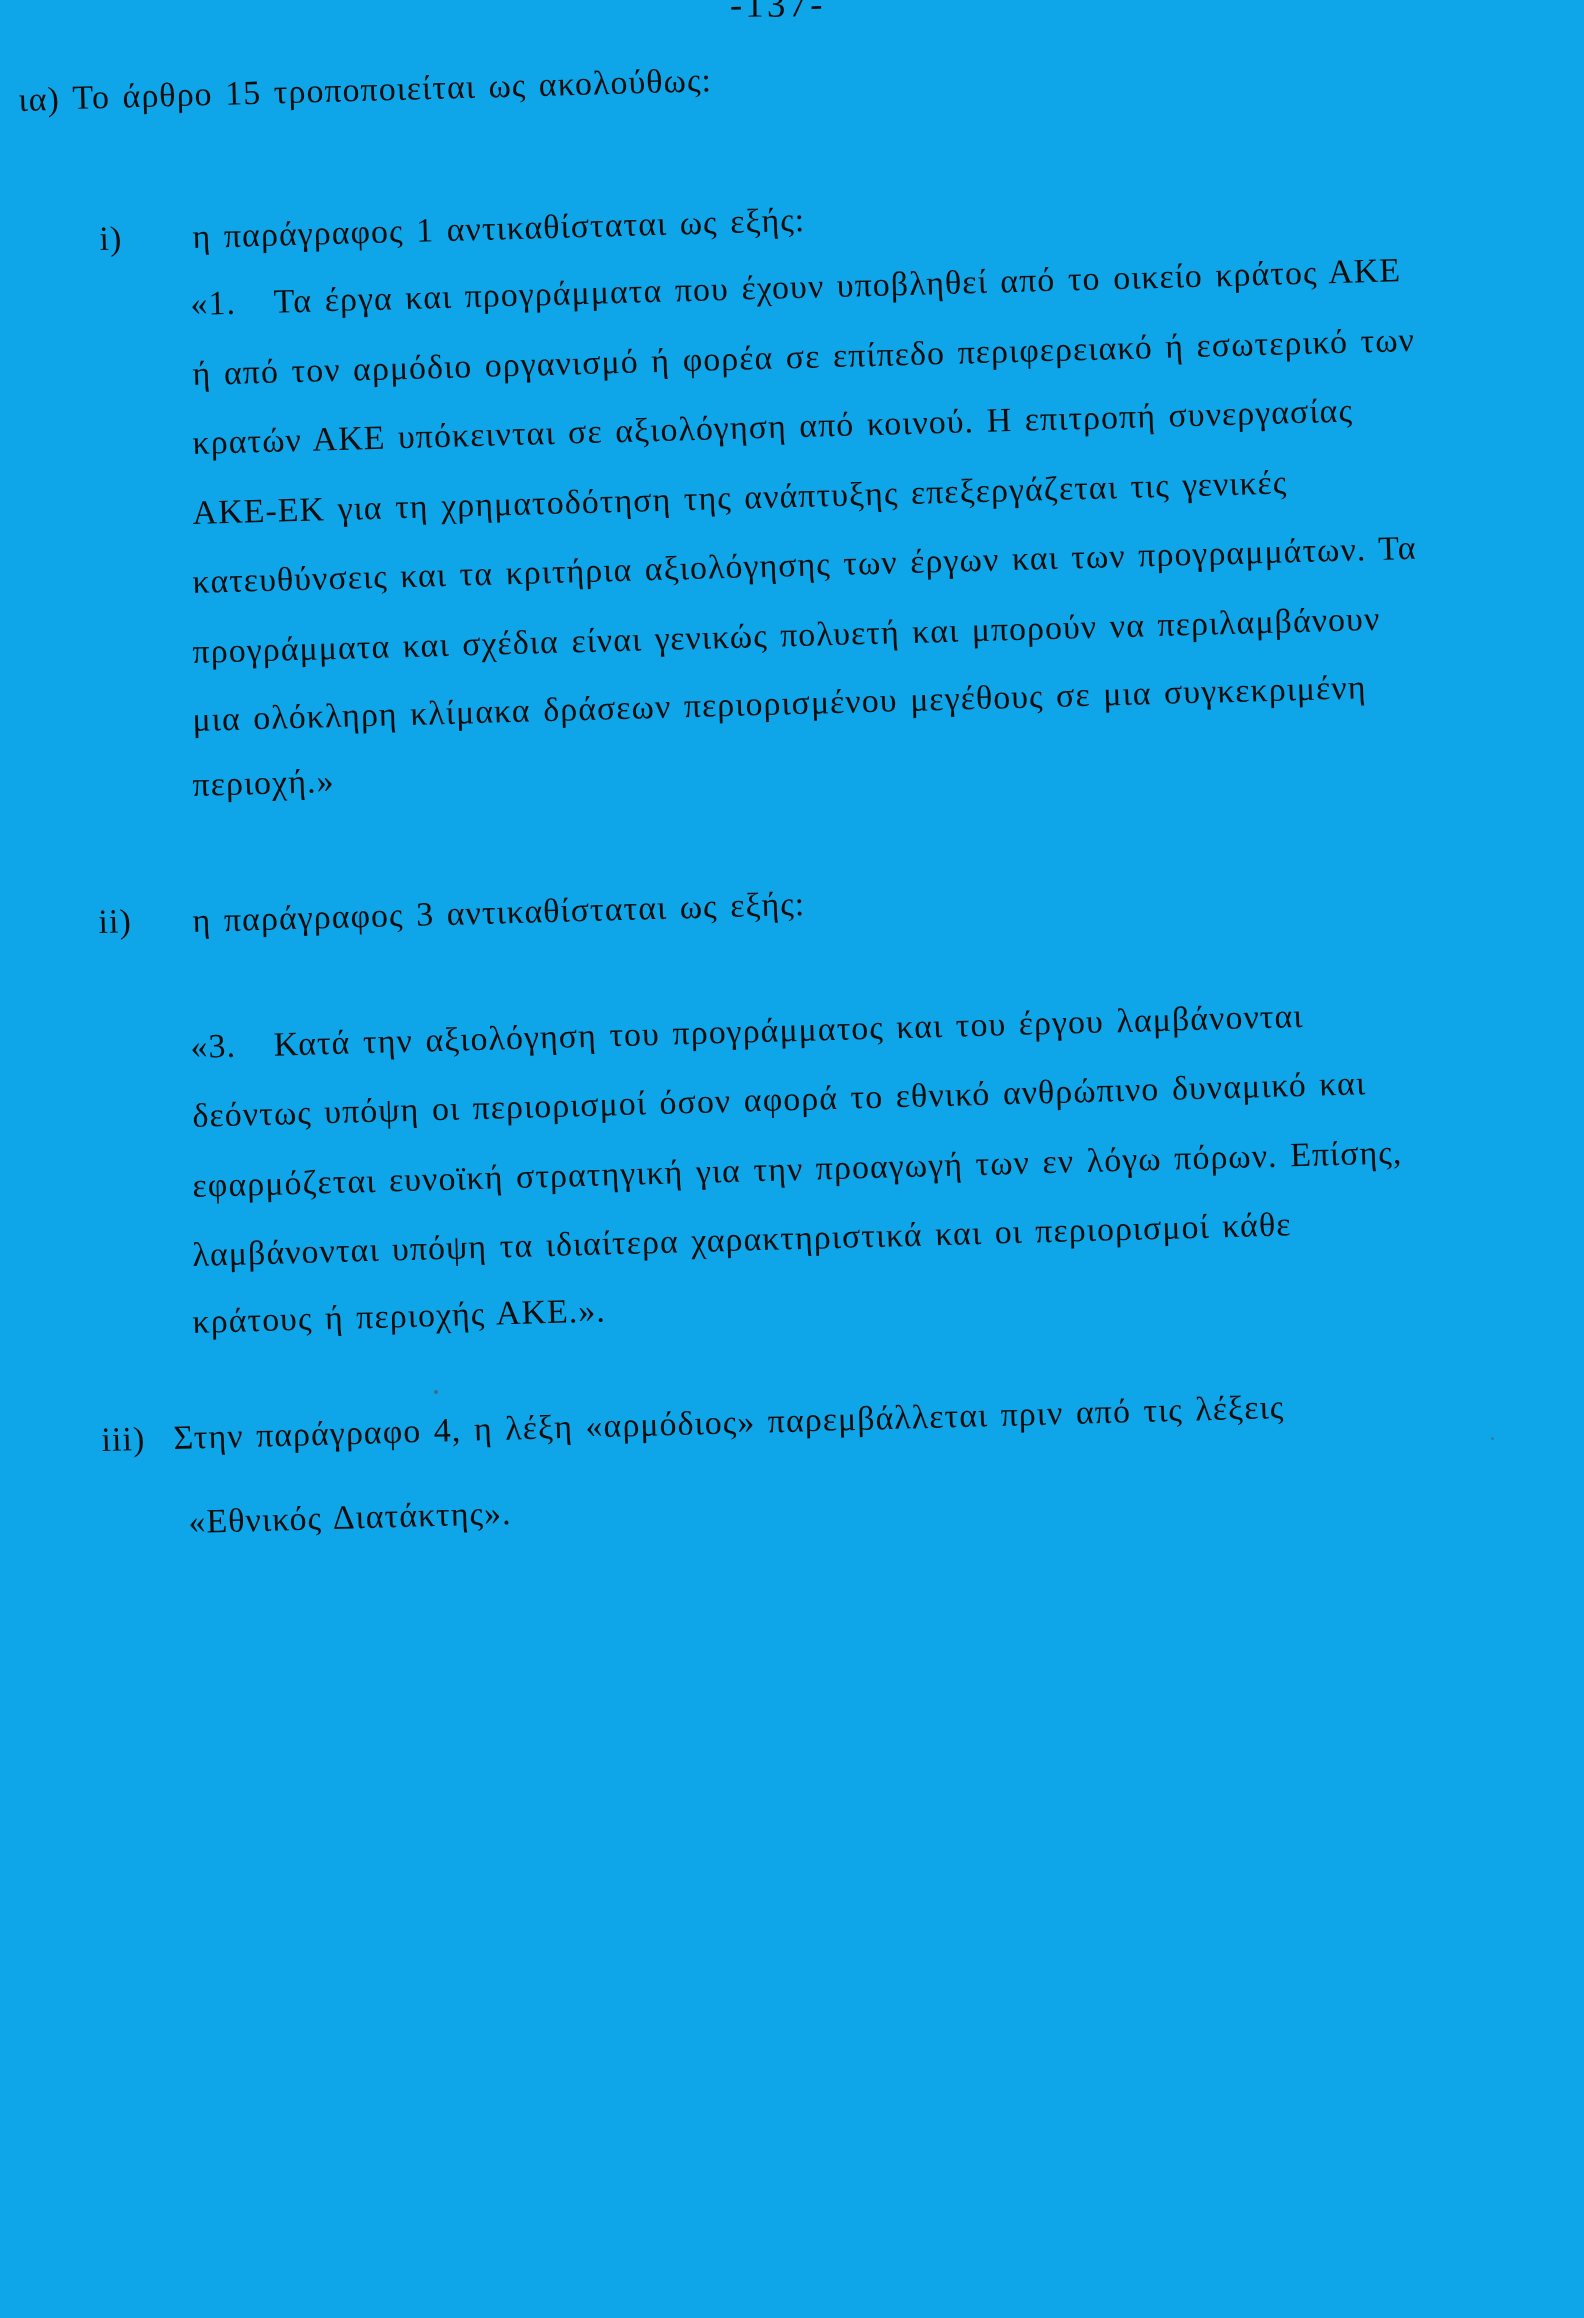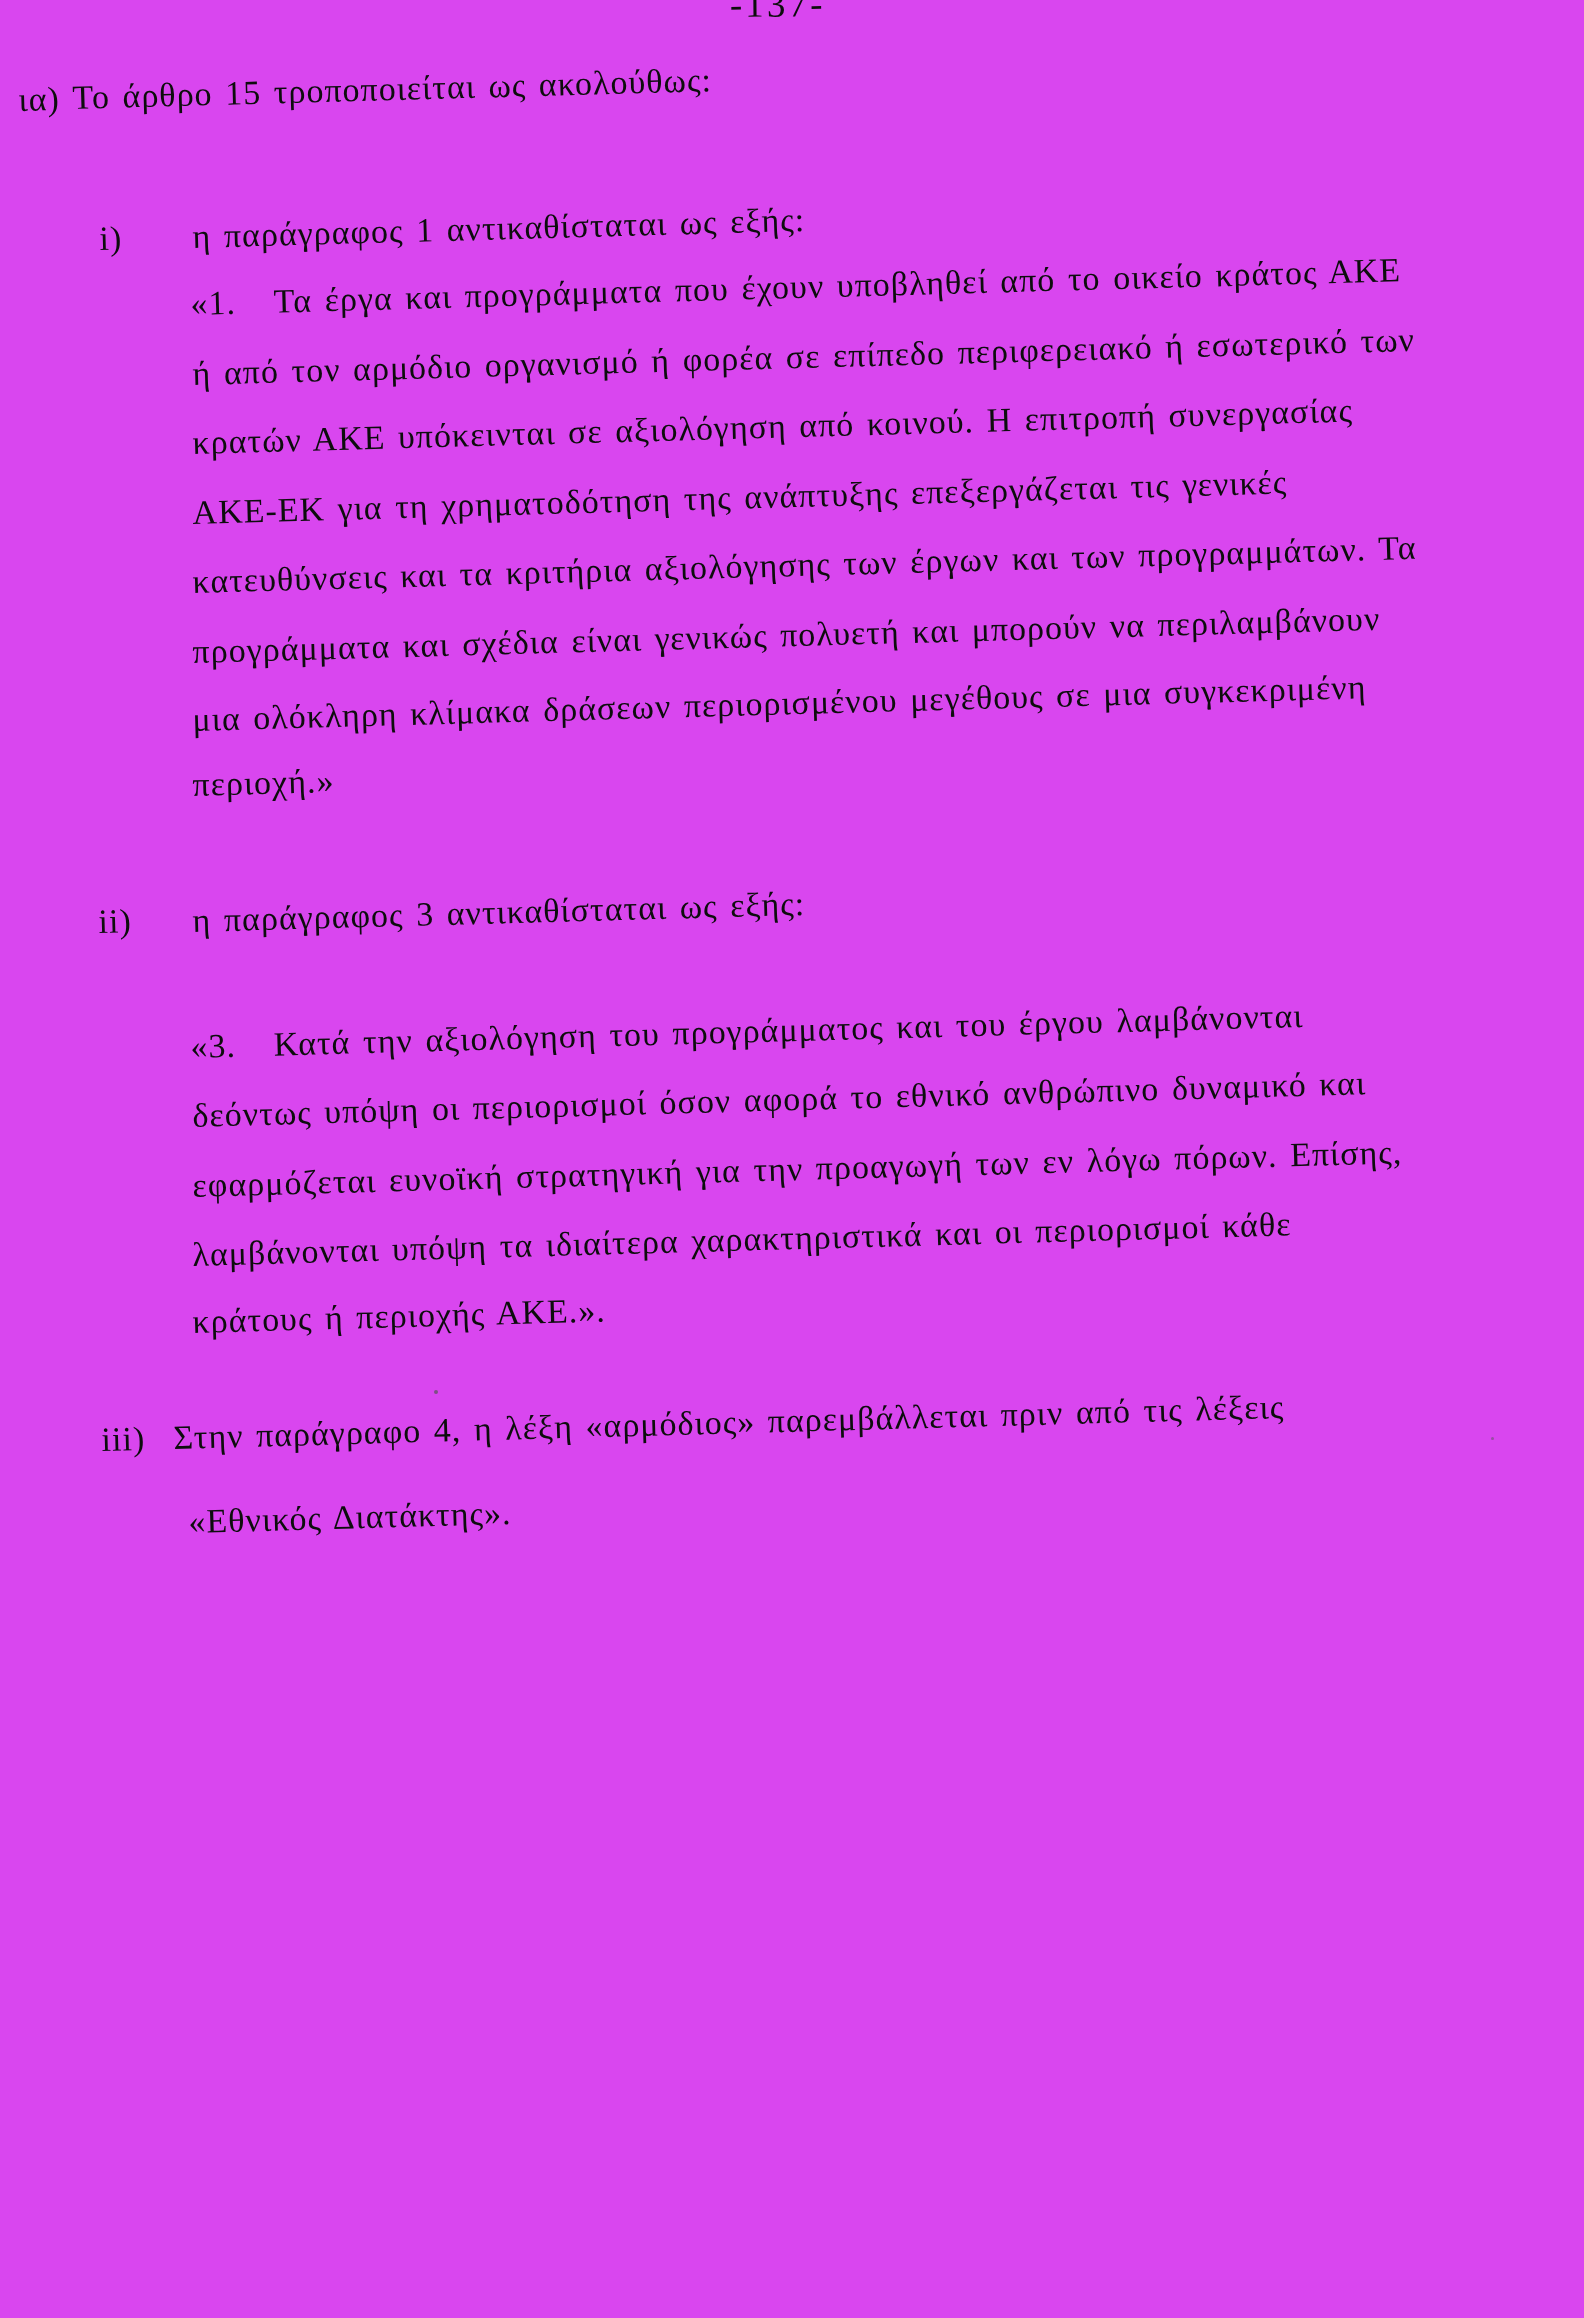--- a/index.html
+++ b/index.html
@@ -10,21 +10,21 @@
   body {
     width: 1585px;
     height: 2319px;
     overflow: hidden;
     position: relative;
   }
   .page {
     position: relative;
     width: 1585px;
     height: 2319px;
-    background: #d946ef;
+    background: #0ea5e9;
     overflow: hidden;
   }
   .line {
     position: absolute;
     white-space: nowrap;
     font-family: "Liberation Serif", "DejaVu Serif", serif;
     font-size: 34px;
     line-height: 1;
     color: #0d0d0d;
     letter-spacing: 1px;

